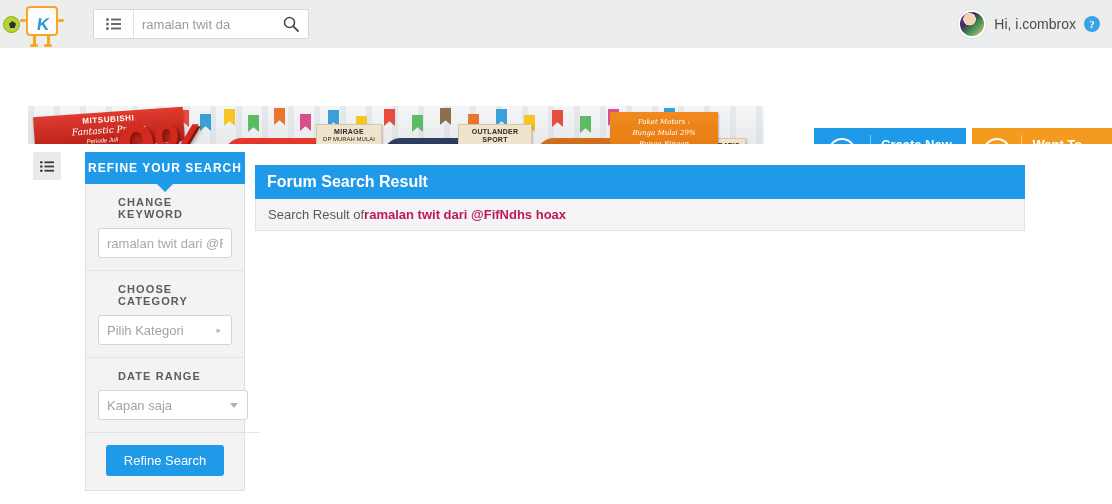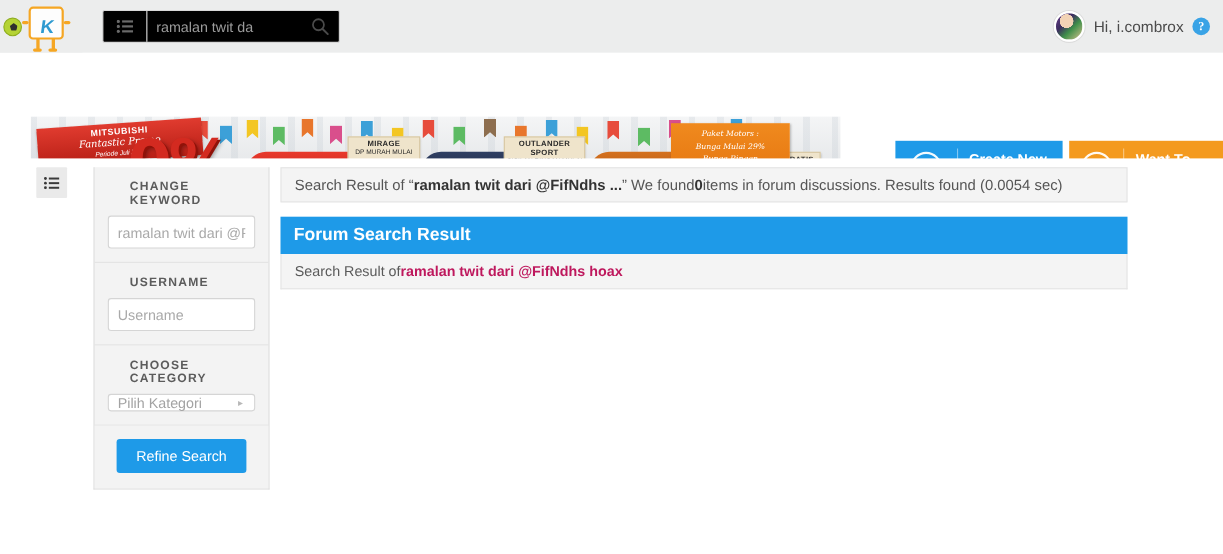--- a/index.html
+++ b/index.html
@@ -110,21 +110,21 @@
     transform: translateX(-50%);
     border-left: 9px solid transparent;
     border-right: 9px solid transparent;
     border-bottom: 9px solid #ffffff;
   }
 
   .search-box {
     display: flex; align-items: stretch;
     height: 30px;
     margin: 9px 0 0 18px;
-    background: #000000;
+    background: #ffffff;
     border: 1px solid #d8d8d8;
     border-radius: 2px;
     width: 216px;
   }
   .search-cat {
     width: 40px;
     display: flex; align-items: center; justify-content: center;
     border-right: 1px solid #e2e2e2;
     cursor: pointer;
   }
@@ -396,21 +396,21 @@
     background: #ffffff;
     font-size: 13px;
     color: #a3a3a3;
     padding: 0 8px;
     outline: none;
     font-family: "Liberation Sans", sans-serif;
   }
   .filter-input::placeholder { color: #a9a9a9; }
   .filter-select {
     width: 100%;
-    height: 16px;
+    height: 30px;
     border: 1px solid #d5d5d5;
     border-radius: 3px;
     background: #ffffff;
     font-size: 13px;
     color: #a3a3a3;
     padding: 0 8px;
     display: flex; align-items: center;
     position: relative;
     cursor: pointer;
   }
@@ -634,57 +634,56 @@
       <circle cx="1.3" cy="1.3" r="1.3" fill="#3a3a3a"></circle>
         <rect x="4.4" y="0.4" width="9.6" height="1.8" fill="#3a3a3a"></rect>
       <circle cx="1.3" cy="5.5" r="1.3" fill="#3a3a3a"></circle>
         <rect x="4.4" y="4.6" width="9.6" height="1.8" fill="#3a3a3a"></rect>
       <circle cx="1.3" cy="9.7" r="1.3" fill="#3a3a3a"></circle>
         <rect x="4.4" y="8.8" width="9.6" height="1.8" fill="#3a3a3a"></rect>
     </svg>
   </div>
 
   <div class="sidebar">
+    <div class="refine-tab">
+      <span>REFINE YOUR SEARCH</span>
+    </div>
 
     <div class="filter-panel">
 
       <div class="filter-block">
         <div class="filter-label">CHANGE KEYWORD</div>
         <input class="filter-input" type="text" placeholder="ramalan twit dari @F" style="">
       </div>
 
-      <div class="filter-block">
-        <div class="filter-label">USERNAME</div>
-        <input class="filter-input" type="text" placeholder="Username" style="">
-      </div>
 
       <div class="filter-block">
         <div class="filter-label">CHOOSE CATEGORY</div>
         <div class="filter-select">
           <span>Pilih Kategori</span>
           <span class="caret-r">▸</span>
         </div>
       </div>
 
+      <div class="filter-block refine-wide">
+        <div class="filter-label">DATE RANGE</div>
+        <div class="filter-select">
+          <span>Kapan saja</span>
+          <span class="caret-d"></span>
+        </div>
+      </div>
 
       <div class="submit-row">
         <button class="refine-submit">Refine Search</button>
       </div>
     </div>
   </div>
 
   <div class="result-col">
 
-    <div class="result-summary">
-      <span>Search Result of “</span>
-        <b>ramalan twit dari @FifNdhs ...</b>
-        <span>” We found </span>
-        <b>0</b>
-        <span> items in forum discussions. Results found (0.0054 sec)</span>
-    </div>
 
     <div class="result-panel-head">
       <span>Forum Search Result</span>
     </div>
 
     <div class="result-panel-body">
       <span>Search Result of </span>
         <b>ramalan twit dari @FifNdhs hoax</b>
     </div>
   </div>

